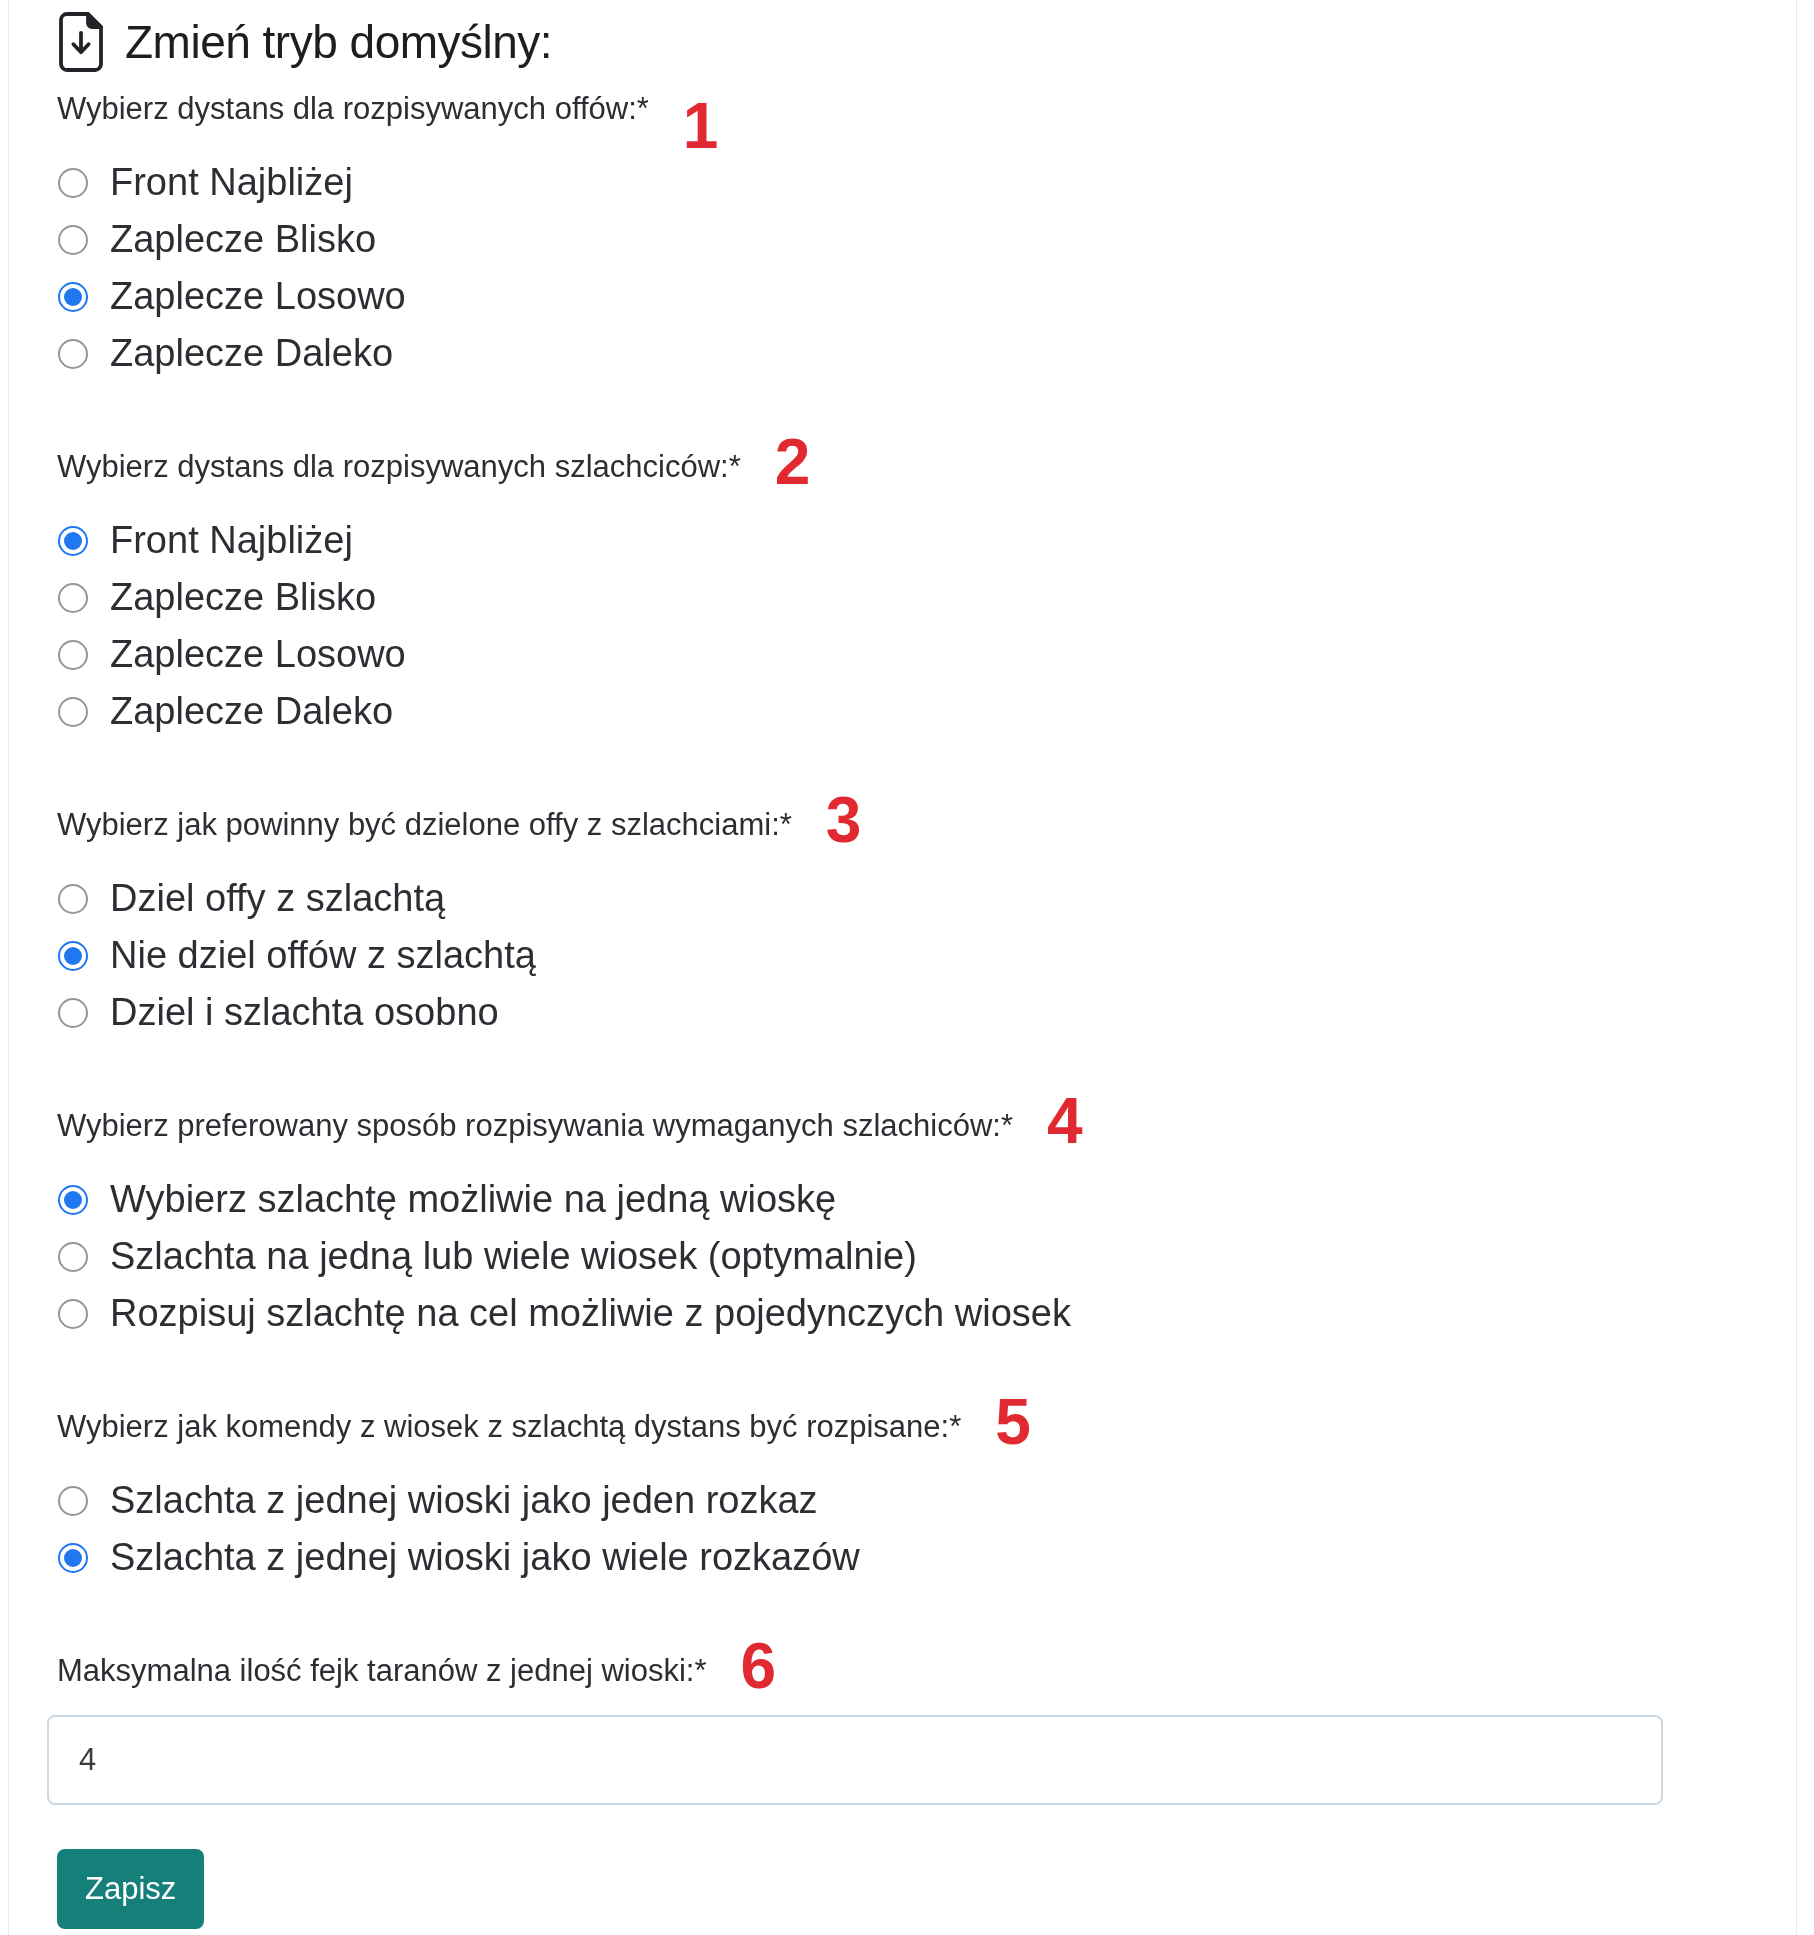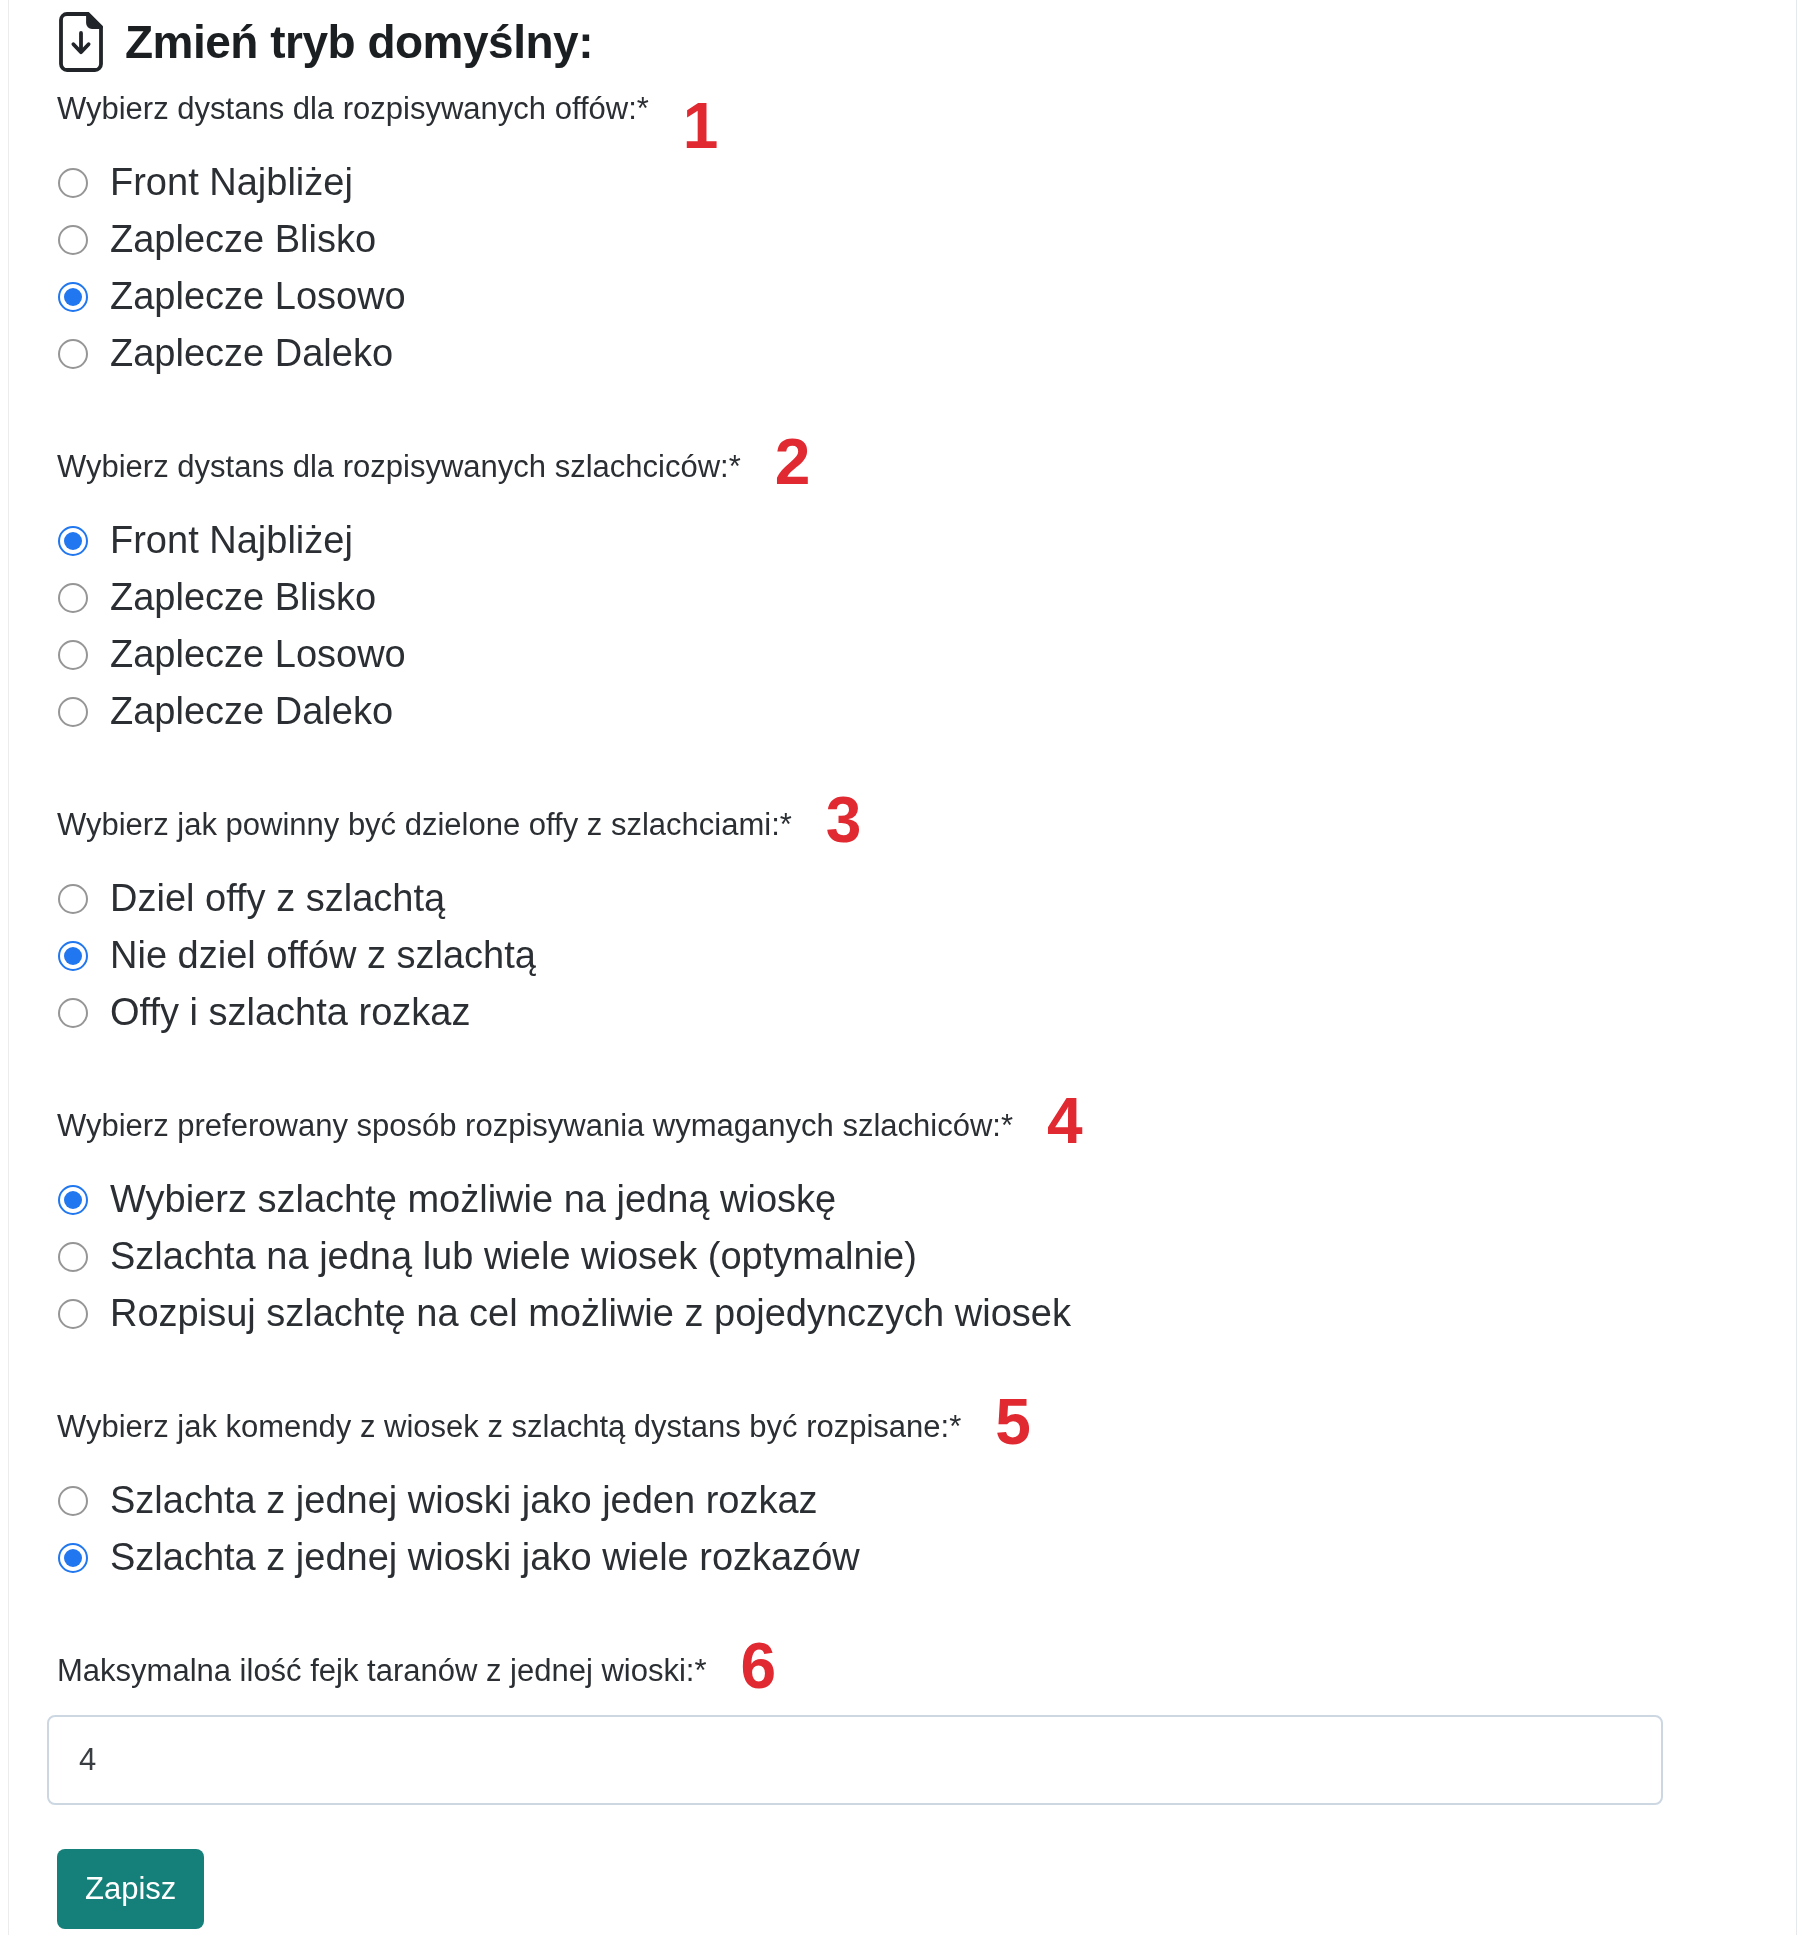--- a/index.html
+++ b/index.html
@@ -8,21 +8,21 @@
     font-family:"Liberation Sans", sans-serif;color:#26292c;
     position:relative;
   }
   .card{
     position:absolute;left:8px;top:0;width:1789px;height:1935px;
     background:#fff;border-left:1px solid #ececec;border-right:1px solid #e6e9ec;
     box-sizing:border-box;padding:0 0 0 48px;
   }
   .header{display:flex;align-items:center;gap:18px;padding-top:10px;height:64px;}
   .doc-icon{flex:0 0 50px;height:62px;}
-  .title{font-size:46px;font-weight:700;color:#1c1f22;letter-spacing:-0.5px;}
+  .title{font-size:46px;font-weight:400;color:#1c1f22;letter-spacing:-0.5px;}
 
   .q-label-row{display:flex;align-items:flex-start;height:44px;overflow:visible;}
   .q-label{font-size:31px;line-height:44px;color:#2b2f33;white-space:nowrap;}
   .marker{
     font-size:64px;line-height:66px;font-weight:700;color:#e02931;
     margin-left:34px;transform:translateY(6px);
   }
   .mt-section{margin-top:63px;align-items:flex-end;}
   .mt-first{margin-top:13px;}
 
@@ -122,21 +122,21 @@
     <div class="option">
       <span class="radio"></span>
       <span class="opt-label">Dziel offy z szlachtą</span>
     </div>
     <div class="option checked">
       <span class="radio"></span>
       <span class="opt-label">Nie dziel offów z szlachtą</span>
     </div>
     <div class="option">
       <span class="radio"></span>
-      <span class="opt-label">Offy i szlachta rozkaz</span>
+      <span class="opt-label">Dziel i szlachta osobno</span>
     </div>
   </div>
 
   
   <div class="q-label-row mt-section">
     <span class="q-label">Wybierz preferowany sposób rozpisywania wymaganych szlachiców:*</span>
     <span class="marker">4</span>
   </div>
   <div class="options">
     <div class="option checked">

